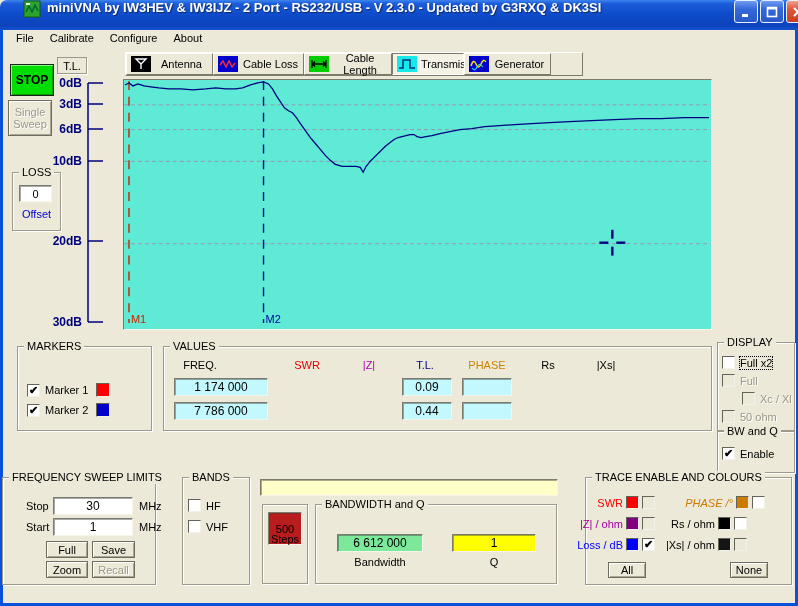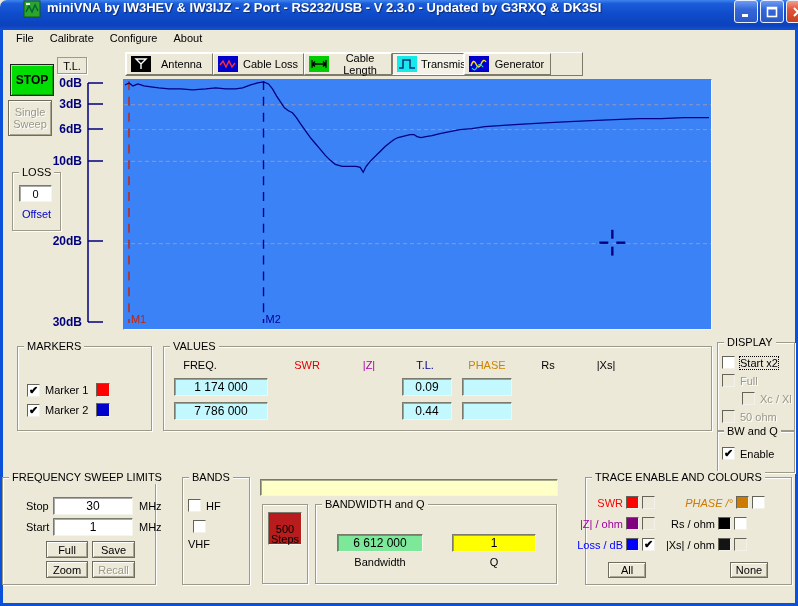--- a/index.html
+++ b/index.html
@@ -46,21 +46,21 @@
   .cb.dim{background:#ece9d8;}
   .swatch{display:inline-block;width:13px;height:13px;box-sizing:border-box;cursor:pointer;
     border:1px solid;border-color:#636357 #f3f2ea #f3f2ea #636357;}
   .row{position:absolute;display:flex;align-items:center;gap:5px;}
   .row.disabled .lbl{color:#9a9889;text-shadow:1px 1px 0 #fff;}
   .row.disabled .cb{background:#ece9d8;}
   .focus-rect{outline:1px dotted #000;}
   .trow{position:absolute;display:flex;align-items:center;gap:3px;height:13px;}
   .trow .tl-lab{text-align:right;white-space:nowrap;}
   
-  .chart{position:absolute;left:123px;top:79px;width:589px;height:251px;background:#3b82f6;
+  .chart{position:absolute;left:123px;top:79px;width:589px;height:251px;background:#5eead4;
     border:1px solid;border-color:#7b7b6d #f6f5ec #f6f5ec #7b7b6d;box-sizing:border-box;cursor:crosshair;}
   .chart svg{display:block;width:100%;height:100%;}
   .axis-layer{position:absolute;left:0;top:0;width:798px;height:606px;pointer-events:none;}
   .db-label{font-weight:bold;font-size:12px;fill:#00007d;font-family:"Liberation Sans",sans-serif;}
   .m-label{font-size:11px;font-family:"Liberation Sans",sans-serif;}
   .hdr{position:absolute;text-align:center;font-size:11px;white-space:nowrap;}
   .stop-btn{position:absolute;background:#00dd00;border:1px solid #1f1f1f;cursor:pointer;
     box-shadow:inset 1px 1px 0 #7cff7c,inset -1px -1px 0 #00a000;
     display:flex;align-items:center;justify-content:center;font-weight:bold;font-size:12px;}
 </style>
@@ -223,21 +223,21 @@
   <div class="sunken field abs" style="left: 402px; top: 378px; width: 50px; height: 18px; background: rgb(196, 248, 255);">0.09</div>
   <div class="sunken field abs" style="left: 402px; top: 402px; width: 50px; height: 18px; background: rgb(196, 248, 255);">0.44</div>
   <div class="sunken field abs" style="left: 462px; top: 378px; width: 50px; height: 18px; background: rgb(196, 248, 255);"></div>
   <div class="sunken field abs" style="left: 462px; top: 402px; width: 50px; height: 18px; background: rgb(196, 248, 255);"></div>
 
   <div class="group" style="left:717px;top:342px;width:76px;height:87px;">
     <span class="gtitle">DISPLAY</span>
   </div>
   <div class="row" style="left:722px;top:356px;">
     <span class="cb"></span>
-    <span class="lbl focus-rect">Start x2</span>
+    <span class="lbl focus-rect">Full x2</span>
   </div>
   <div class="row disabled" style="left:722px;top:374px;">
     <span class="cb"></span>
     <span class="lbl">Full</span>
   </div>
   <div class="row disabled" style="left:722px;top:392px;padding-left:20px;">
     <span class="cb"></span>
     <span class="lbl">Xc / Xl</span>
   </div>
   <div class="row disabled" style="left:722px;top:410px;">
@@ -267,21 +267,21 @@
   <div class="btn" style="left:46px;top:561px;width:42px;height:17px;">Zoom</div>
   <div class="btn disabled" style="left:92px;top:561px;width:43px;height:17px;">Recall</div>
 
   <div class="group" style="left:182px;top:477px;width:66px;height:106px;">
     <span class="gtitle">BANDS</span>
   </div>
   <div class="row" style="left:188px;top:499px;">
     <span class="cb"></span>
     <span class="lbl">HF</span>
   </div>
-  <div class="row" style="left:188px;top:520px;flex-direction:column;">
+  <div class="row" style="left:188px;top:520px;">
     <span class="cb"></span>
     <span class="lbl">VHF</span>
   </div>
 
   <div class="sunken abs" style="left:260px;top:479px;width:298px;height:17px;background:#ffffc8;"></div>
 
   <div class="group" style="left:262px;top:504px;width:44px;height:78px;">
     <div class="sunken abs" style="left:5px;top:7px;width:34px;height:33px;background:#b91c1c;display:flex;align-items:center;justify-content:center;">500</div>
     <div class="abs" style="left:0;top:28px;width:100%;text-align:center;">Steps</div>
   </div>

